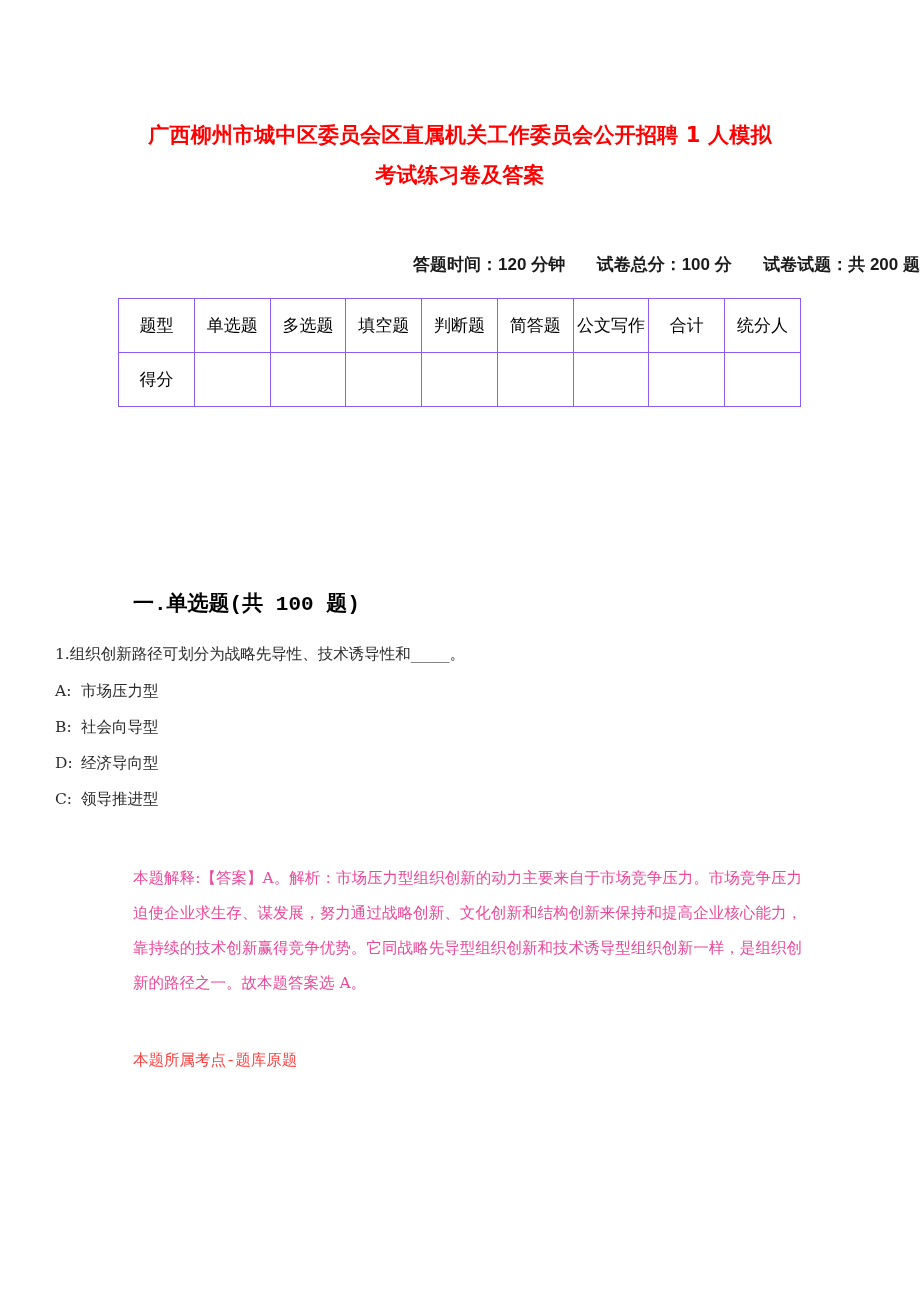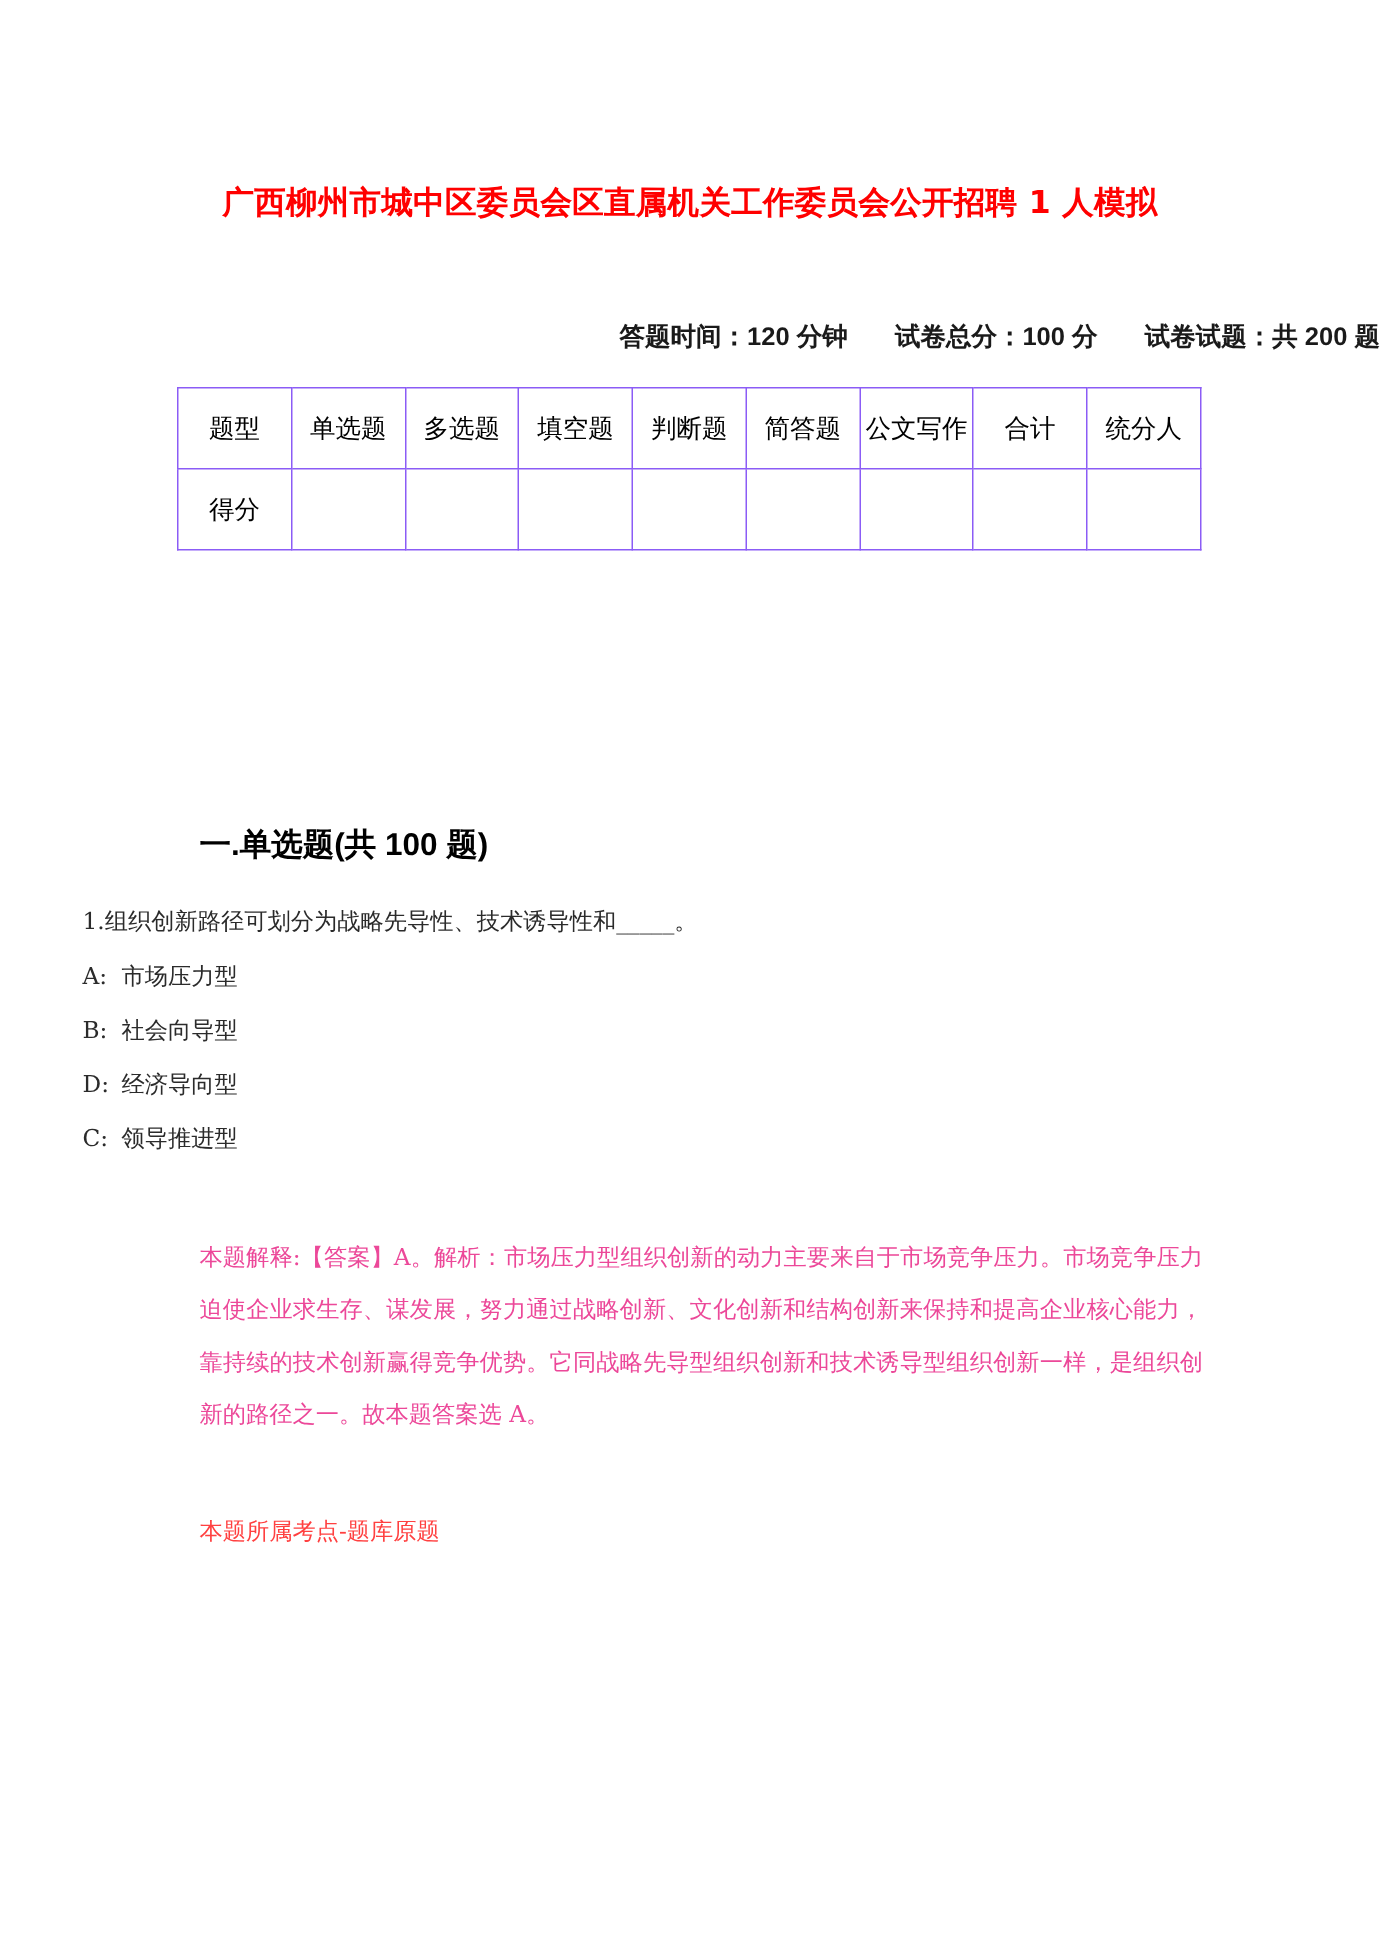--- a/index.html
+++ b/index.html
@@ -75,21 +75,21 @@
   table.score-table tr.score-row td { height: 53px; }
   table.score-table tr.score-row td.rowlabel { vertical-align: middle; }
 
   
   .section-heading {
     font-size: 21px;
     color: #000000;
     margin: 0;
     padding-left: 133px;
     padding-top: 182px;
-    font-family: Liberation Sans, sans-serif;
+    font-family: Liberation Mono, monospace;
   }
 
   
   .question-block {
     padding-left: 55px;
     padding-right: 120px;
     padding-top: 20px;
   }
   .q-stem {
     font-size: 15.5px;
@@ -133,29 +133,31 @@
     text-align: justify;
     text-justify: inter-character;
   }
   .kaodian {
     padding-left: 133px;
     padding-top: 45px;
     font-size: 15.5px;
     line-height: 30px;
     color: #ff4040;
     margin: 0;
+    font-family: Liberation Mono, monospace;
   }
 </style>
 </head>
 <body>
 
 <div class="page">
 
   <h1 class="doc-title">
     <span class="t-line">广西柳州市城中区委员会区直属机关工作委员会公开招聘 1 人模拟</span>
+    <span class="t-line">考试练习卷及答案</span>
   </h1>
 
   <div class="exam-meta">
     <span class="meta-item">答题时间：120 分钟</span>
     <span class="meta-gap"></span>
     <span class="meta-item">试卷总分：100 分</span>
     <span class="meta-gap"></span>
     <span class="meta-item">试卷试题：共 200 题</span>
   </div>
 

